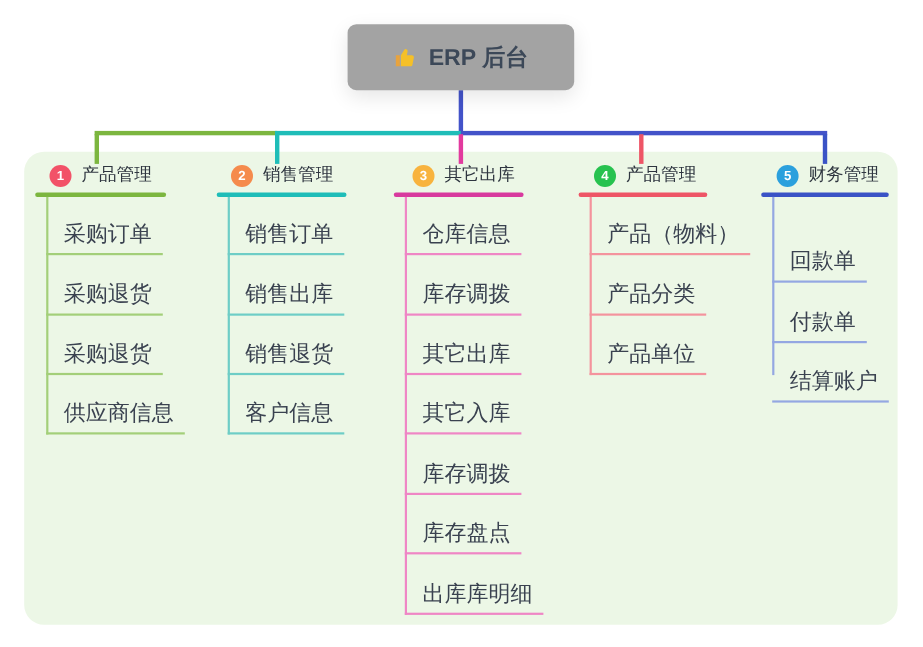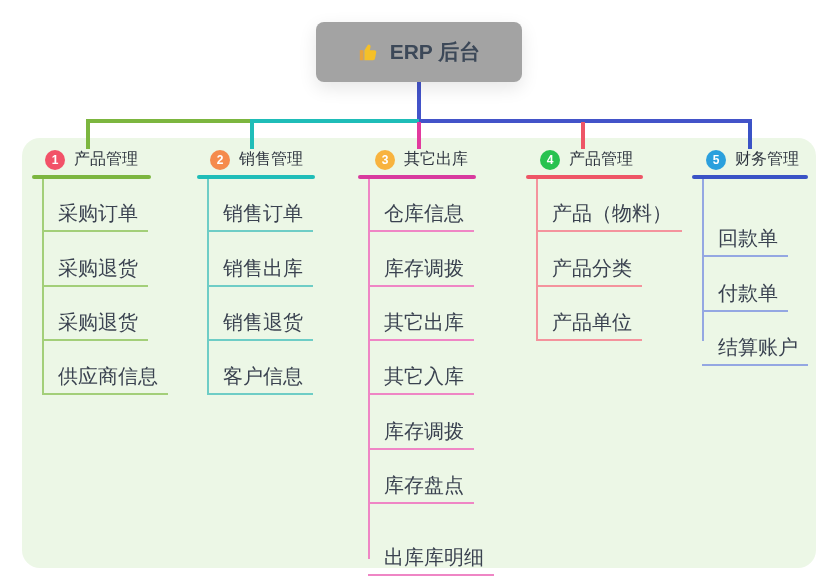--- a/index.html
+++ b/index.html
@@ -52,21 +52,21 @@
   .v5{left:702px;height:162px;background:#94a7e2;}
 
   
   .child{position:absolute;font-size:20px;line-height:20px;color:#3a4250;padding:0 10px 7px 16px;
          border-bottom:2px solid;white-space:nowrap;}
   .c1{left:42px;border-color:#a3cf79;}
   .c2{left:207px;border-color:#6ecdc6;text-align:right;}
   .c3{left:368px;border-color:#ef86c5;}
   .c4{left:536px;border-color:#f4939d;}
   .c5{left:702px;border-color:#94a7e2;margin-top:25px;}
-  .r0{top:203px}.r1{top:258px}.r2{top:312px}.r3{top:366px}.r4{top:421px}.r5{top:475px}.r6{top:547px}
+  .r0{top:203px}.r1{top:258px}.r2{top:312px}.r3{top:366px}.r4{top:421px}.r5{top:475px}.r6{top:530px}
 </style>
 </head>
 <body>
 
 <div class="stage">
 
   <div class="panel"></div>
 
   <div class="root-drop"></div>
   <div class="seg seg-green"></div>

